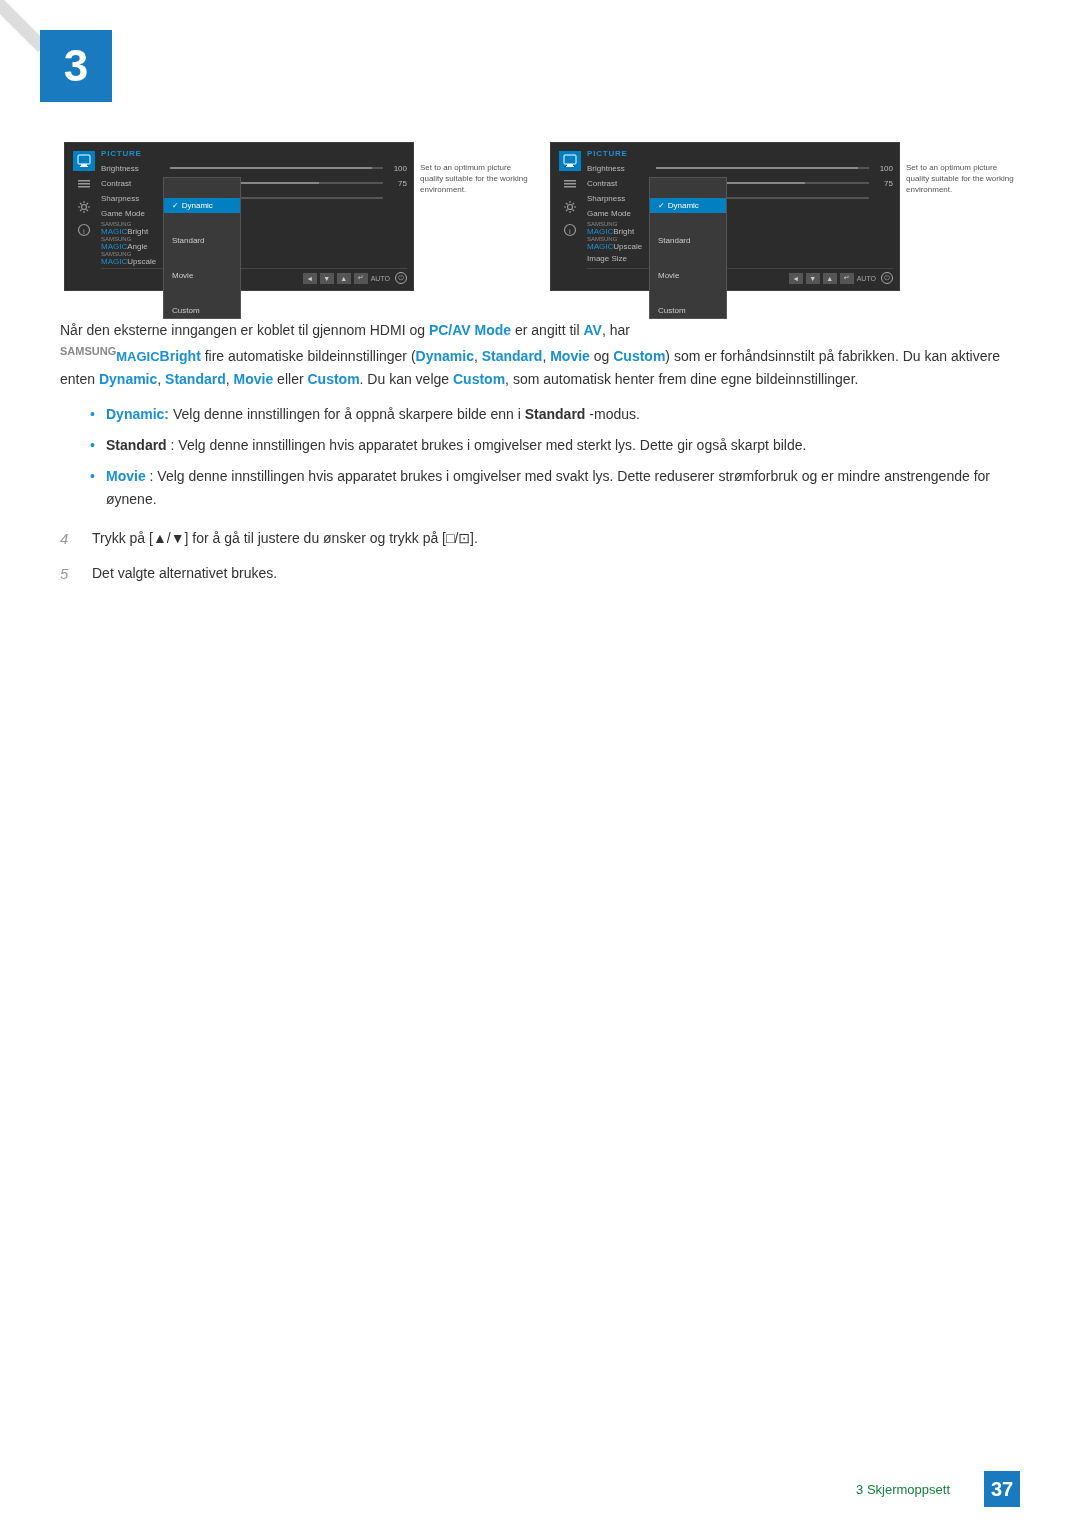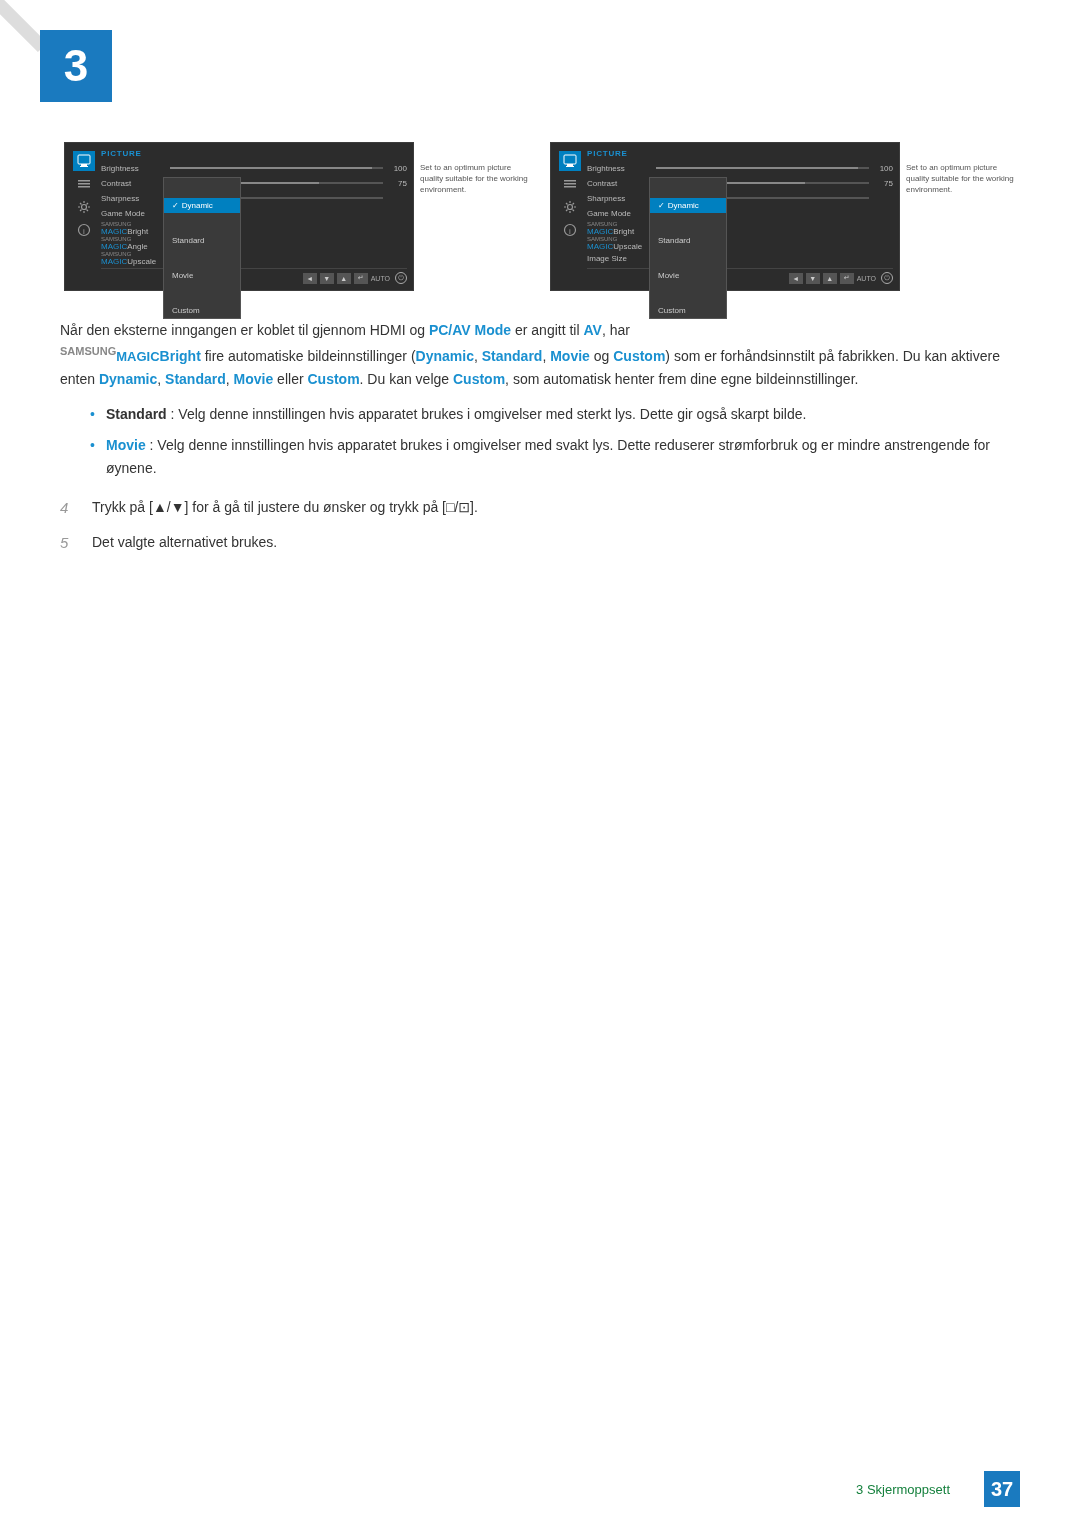--- a/index.html
+++ b/index.html
@@ -549,20 +549,26 @@
 
   </div>
 
   <div class="body-text">
     <span>Når den eksterne inngangen er koblet til gjennom HDMI og </span><span class="highlight-cyan">PC/AV Mode</span><span> er angitt til </span><span class="highlight-cyan">AV</span><span>, har</span><br>
     <span style="font-size:11px; color:#888; font-weight:bold; vertical-align:super;">SAMSUNG</span><span style="font-size:13px; color:#1a90d0; font-weight:bold;">MAGIC</span><span class="highlight-cyan">Bright</span><span> fire automatiske bildeinnstillinger (</span><span class="highlight-cyan">Dynamic</span><span>, </span><span class="highlight-cyan">Standard</span><span>, </span><span class="highlight-cyan">Movie</span><span> og </span><span class="highlight-cyan">Custom</span><span>) som er forhåndsinnstilt på fabrikken. Du kan aktivere enten </span><span class="highlight-cyan">Dynamic</span><span>, </span><span class="highlight-cyan">Standard</span><span>, </span><span class="highlight-cyan">Movie</span><span> eller </span><span class="highlight-cyan">Custom</span><span>. Du kan velge </span><span class="highlight-cyan">Custom</span><span>, som automatisk henter frem dine egne bildeinnstillinger.</span>
   </div>
 
   <div class="bullet-list">
 
+    <div class="bullet-item">
+      <span class="highlight-cyan">Dynamic:</span>
+      <span> Velg denne innstillingen for å oppnå skarpere bilde enn i </span>
+      <span class="highlight-bold">Standard</span>
+      <span>-modus.</span>
+    </div>
 
     <div class="bullet-item">
       <span class="highlight-bold">Standard</span>
       <span> : Velg denne innstillingen hvis apparatet brukes i omgivelser med sterkt lys. Dette gir også skarpt bilde.</span>
     </div>
 
     <div class="bullet-item">
       <span class="highlight-cyan">Movie</span>
       <span>: Velg denne innstillingen hvis apparatet brukes i omgivelser med svakt lys. Dette reduserer strømforbruk og er mindre anstrengende for øynene.</span>
     </div>

